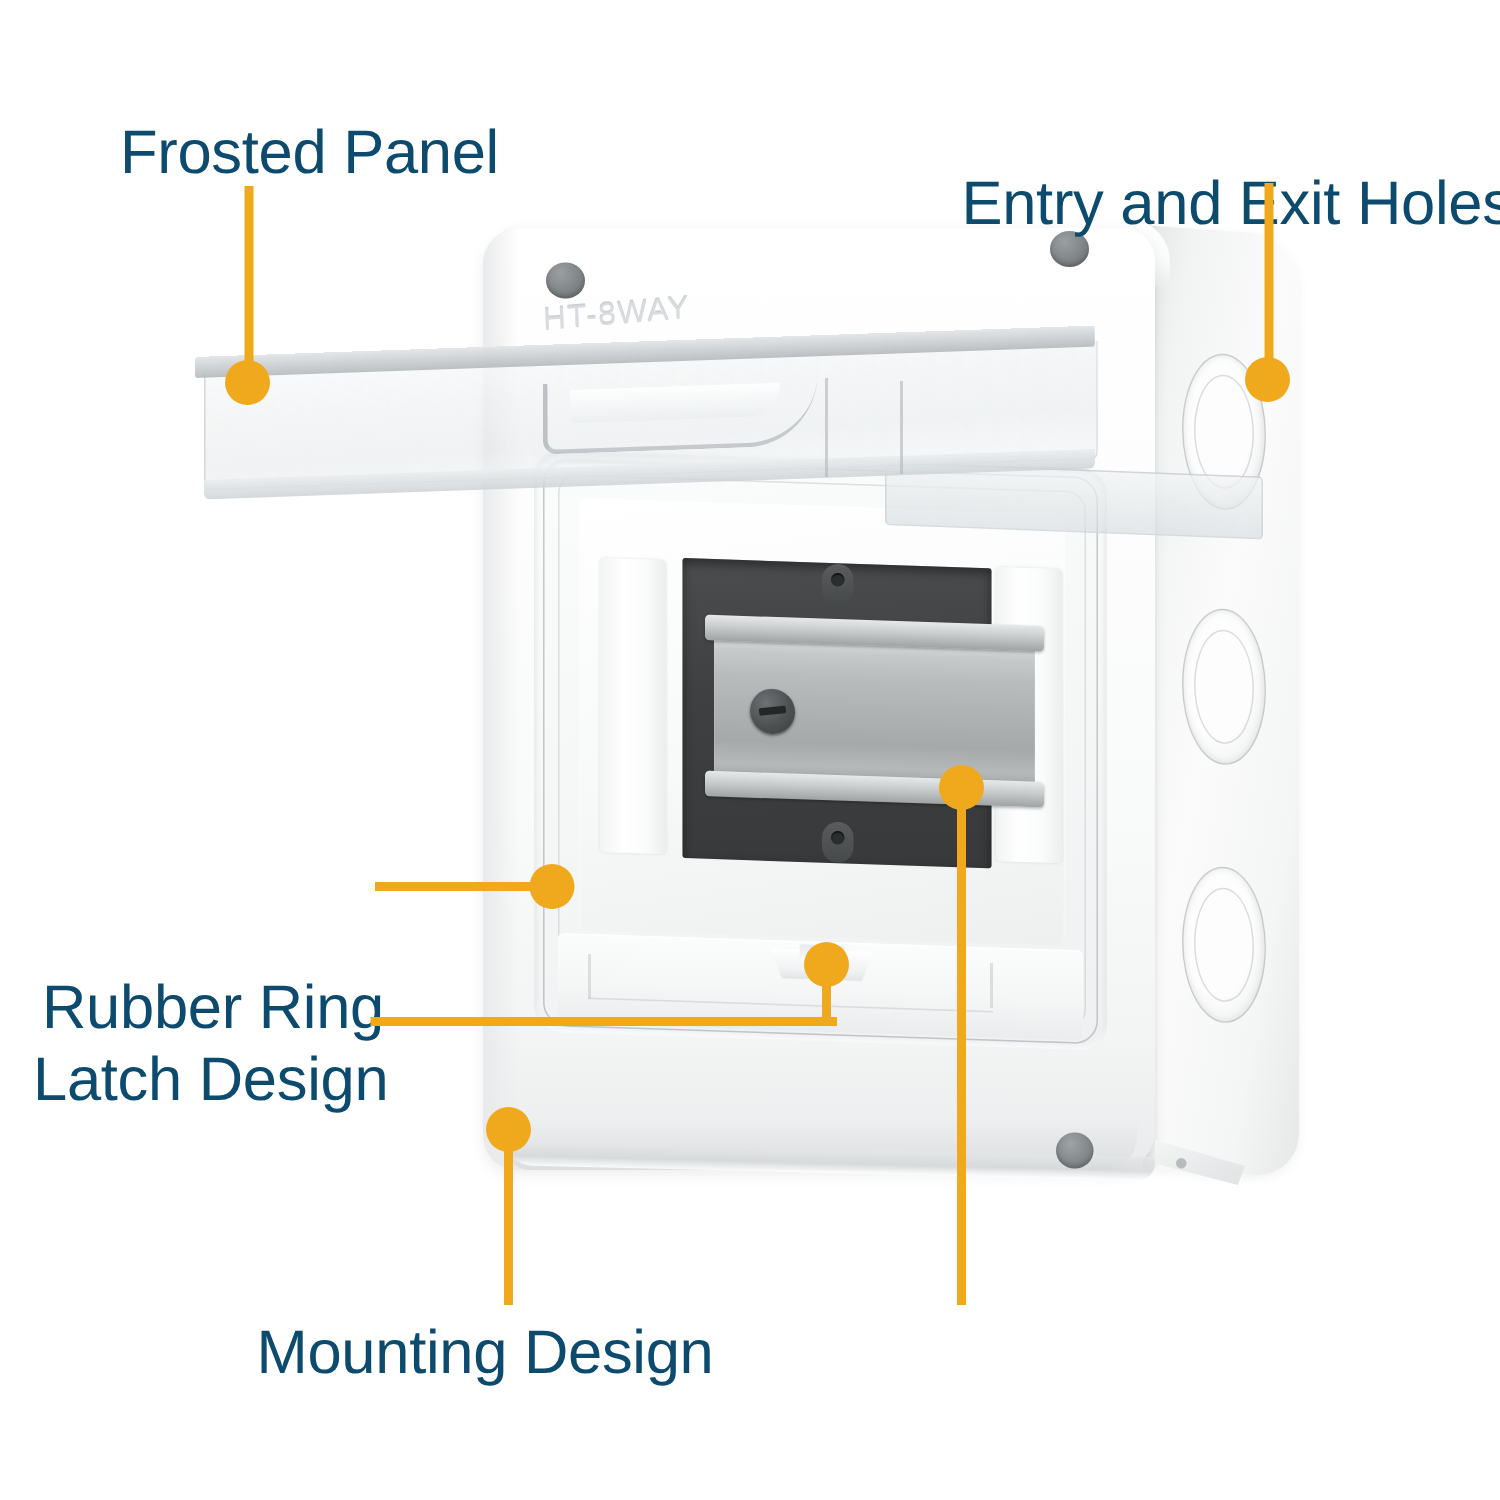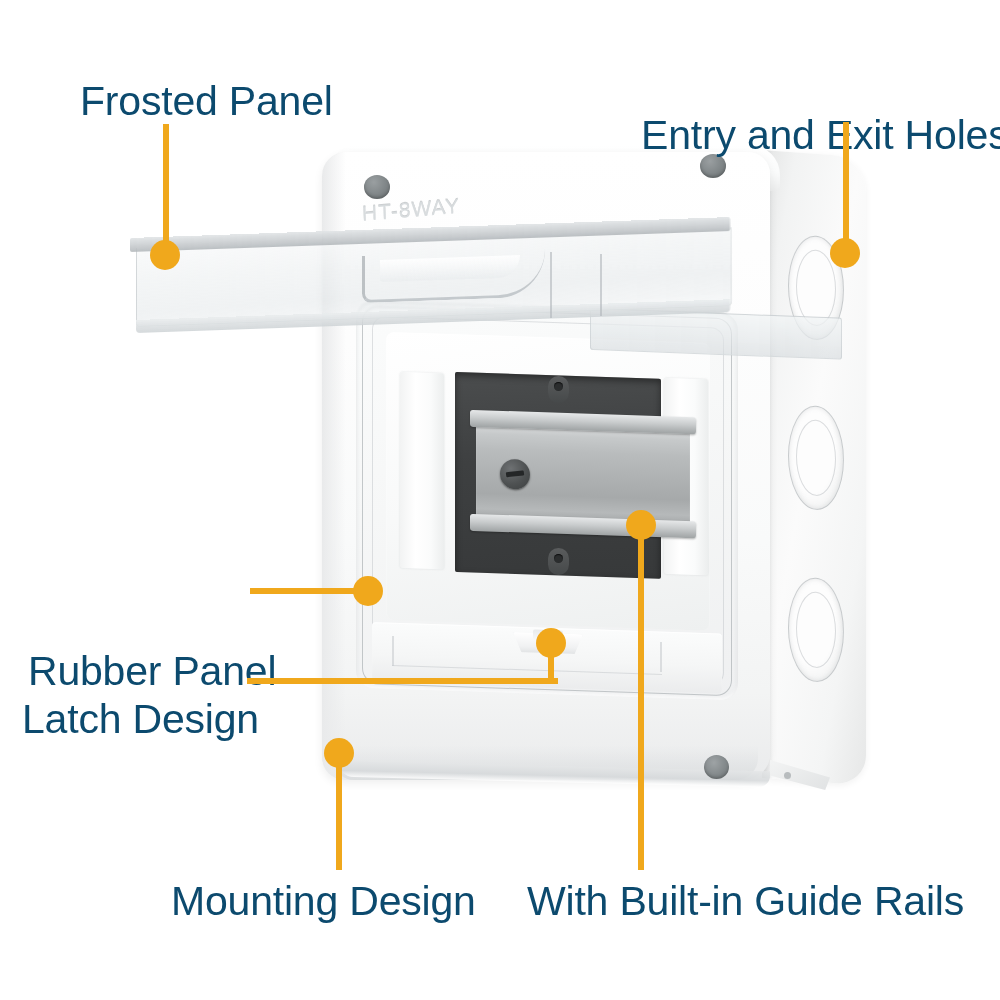--- a/index.html
+++ b/index.html
@@ -503,31 +503,30 @@
 
   <div class="callout-label lbl-frosted">Frosted Panel</div>
   <div class="leader" style="left:163px; top:124px; width:6px; height:128px;"></div>
   <div class="dot" style="left:150px; top:240px; width:30px; height:30px;"></div>
 
   <div class="callout-label lbl-entry">Entry and Exit Holes</div>
   <div class="leader" style="left:843px; top:122px; width:6px; height:128px;"></div>
   <div class="dot" style="left:830px; top:238px; width:30px; height:30px;"></div>
 
   <div class="callout-label lbl-sealing">
-    <div>Rubber Panel</div>
+    <div>Rubber Ring</div>
   </div>
   <div class="leader" style="left:250px; top:588px; width:124px; height:6px;"></div>
   <div class="dot" style="left:353px; top:576px; width:30px; height:30px;"></div>
 
   <div class="callout-label lbl-latch">Latch Design</div>
   <div class="leader" style="left:247px; top:678px; width:311px; height:6px;"></div>
   <div class="leader" style="left:548px; top:646px; width:6px; height:38px;"></div>
   <div class="dot" style="left:536px; top:628px; width:30px; height:30px;"></div>
 
   <div class="dot" style="left:324px; top:738px; width:30px; height:30px;"></div>
   <div class="leader" style="left:336px; top:760px; width:6px; height:110px;"></div>
   <div class="callout-label lbl-mounting">Mounting Design</div>
 
   <div class="dot" style="left:626px; top:510px; width:30px; height:30px;"></div>
   <div class="leader" style="left:638px; top:532px; width:6px; height:338px;"></div>
-  <div class="callout-label lbl-rails">With Built-in Guide Rails</div>
 
 </div>
 
 </body></html>

